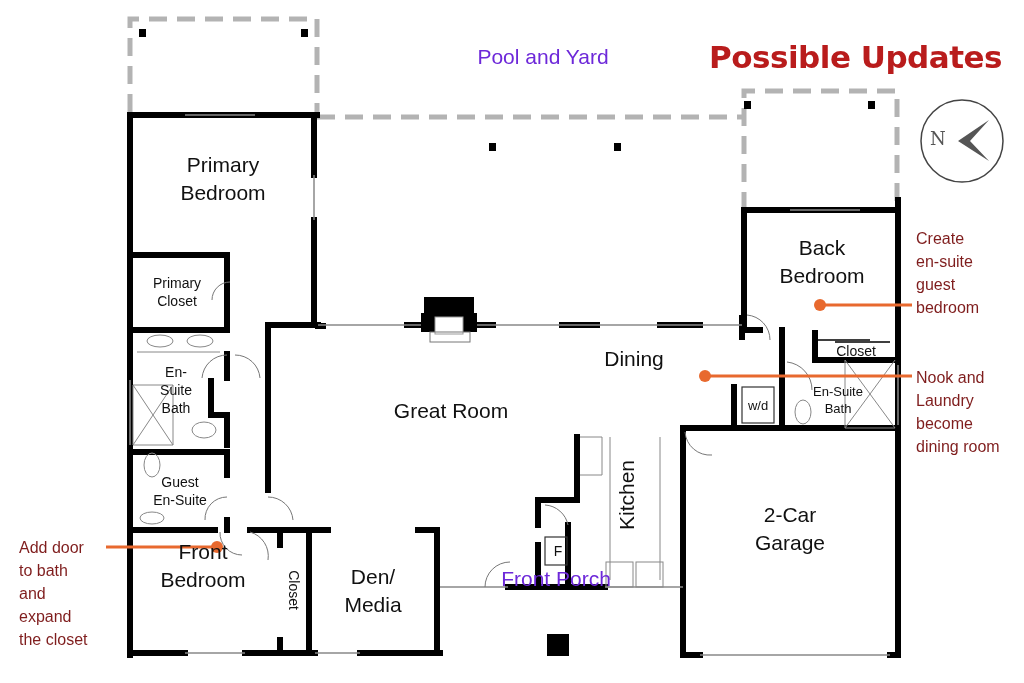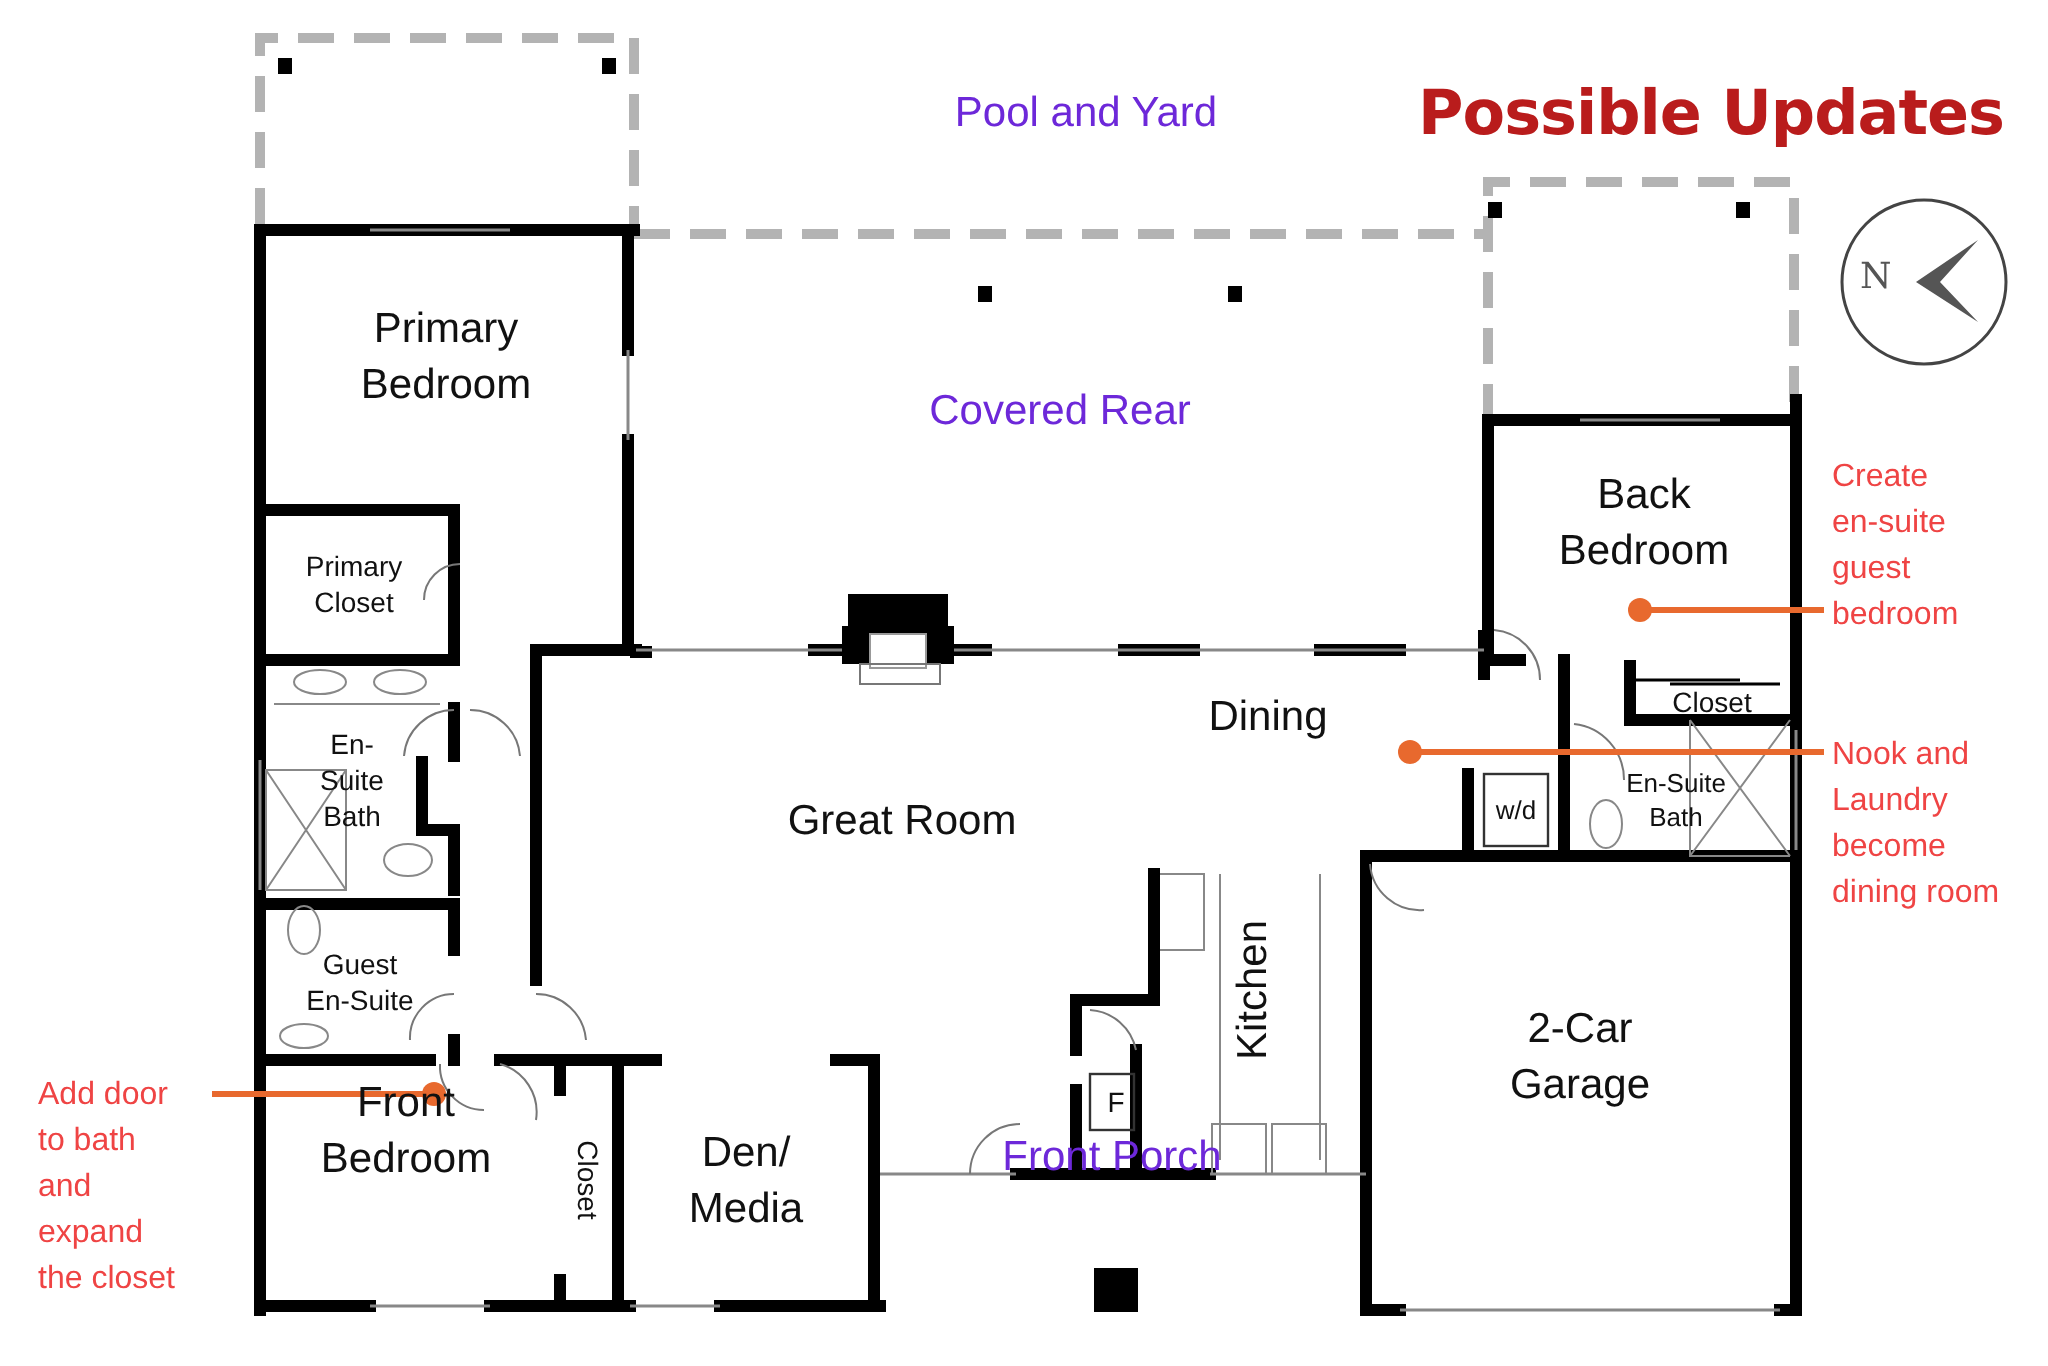--- a/index.html
+++ b/index.html
@@ -4,21 +4,21 @@
 <style>
   html,body{margin:0;padding:0;background:#ffffff;}
   body{width:1024px;height:683px;position:relative;overflow:hidden;font-family:"Liberation Sans","DejaVu Sans",sans-serif;}
   #plan{position:absolute;left:0;top:0;width:1024px;height:683px;}
   .lbl{position:absolute;color:#111;font-size:21px;line-height:28px;text-align:center;white-space:nowrap;transform:translate(-50%,-50%);}
   .lbl.sm{font-size:14px;line-height:18px;}
   .lbl.xs{font-size:13px;line-height:17px;}
   .lbl.gray{color:#6d28d9;}
   .vert{transform:translate(-50%,-50%) rotate(90deg);}
   .vertl{transform:translate(-50%,-50%) rotate(-90deg);}
-  .note{position:absolute;color:#ef4444;font-size:16px;line-height:20px;white-space:nowrap;}
+  .note{position:absolute;color:#7f1d1d;font-size:16px;line-height:20px;white-space:nowrap;}
   .title{position:absolute;right:22px;top:8px;color:#b91c1c;font-size:31px;font-weight:bold;font-family:"DejaVu Sans","Liberation Sans",sans-serif;letter-spacing:-0.5px;margin-top:31px;}
   .compass-n{position:absolute;left:930px;top:128px;font-family:"DejaVu Serif","Liberation Serif",serif;font-size:18px;color:#555;}
 </style>
 </head>
 <body>
 
 <svg id="plan" viewBox="0 0 1024 683" xmlns="http://www.w3.org/2000/svg">
 
   <g fill="none" stroke="#b3b3b3" stroke-width="5" stroke-dasharray="18,10">
     <path d="M130 112 V19 H317 V112"></path>
@@ -159,21 +159,20 @@
     <line x1="106" y1="547" x2="215" y2="547"></line>
     <circle cx="217" cy="547" r="6" stroke="none"></circle>
   </g>
 </svg>
 
 <div class="title">Possible Updates</div>
 <div class="compass-n">N</div>
 
 <div class="lbl gray" style="left:543px;top:57px;">Pool and Yard</div>
 <div class="lbl gray" style="left:530px;top:206px;">
-  <div>Covered Rear</div>
 </div>
 <div class="lbl gray" style="left:556px;top:579px;">Front Porch</div>
 
 <div class="lbl" style="left:223px;top:179px;">
   <div>Primary</div>
   <div>Bedroom</div>
 </div>
 <div class="lbl sm" style="left:177px;top:292px;">
   <div>Primary</div>
   <div>Closet</div>

